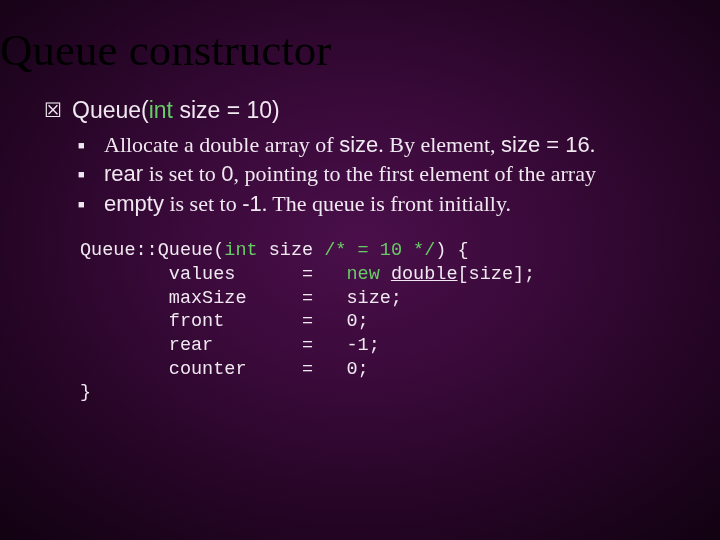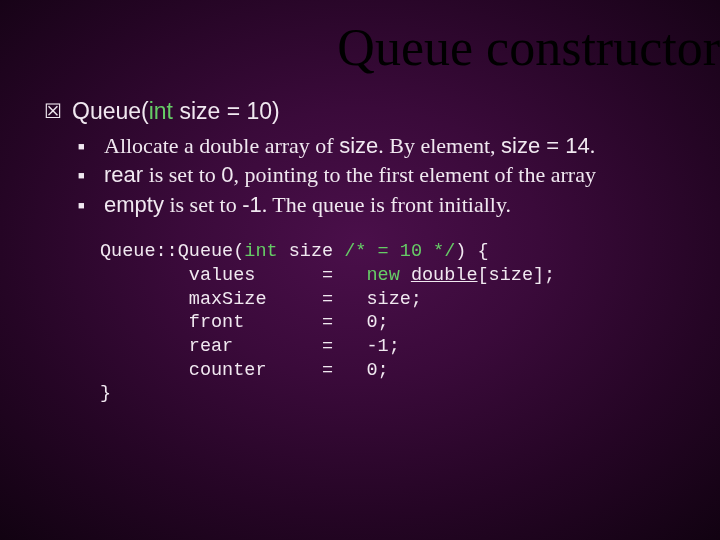--- a/index.html
+++ b/index.html
@@ -13,24 +13,24 @@
     background: radial-gradient(ellipse 600px 450px at center 45%, #4a0f4a 0%, #3a0a3a 30%, #250525 60%, #0a010a 100%);
     font-family: "Times New Roman", Times, serif;
     color: #f0e8f0;
   }
   .slide {
     width: 720px;
     height: 540px;
     position: relative;
   }
   .title {
-    text-align: right;
+    text-align: left;
     color: #000;
-    font-size: 52px;
-    padding-top: 18px;
+    font-size: 45px;
+    padding-top: 24px;
     font-weight: normal;
   }
   .content {
     padding: 20px 44px 0 44px;
     font-size: 23px;
     line-height: 1.25;
   }
   .l1 {
     display: flex;
     align-items: flex-start;
@@ -67,21 +67,21 @@
   .mono {
     font-family: Liberation Sans, sans-serif;
   }
   .kw { color: #66cc66; }
   .cm { color: #66cc66; }
   .code {
     font-family: "Courier New", Courier, monospace;
     font-size: 18.5px;
     white-space: pre;
     margin-top: 22px;
-    margin-left: 56px;
+    margin-left: 36px;
     line-height: 1.28;
   }
   .u { text-decoration: underline; }
 </style>
 </head>
 <body>
 
 <div class="slide">
   <div class="title">Queue constructor</div>
 
@@ -89,21 +89,21 @@
 
     <div class="l1">
       <span class="bullet">☒</span>
       <span class="text mono"><span>Queue(</span><span class="kw">int</span><span> size = 10)</span></span>
     </div>
 
     <div class="sub">
 
       <div class="l2">
         <span class="bullet">■</span>
-        <span class="text"><span>Allocate a double array of </span><span class="mono">size</span><span>. By element, </span><span class="mono">size = 14</span><span>.</span></span>
+        <span class="text"><span>Allocate a double array of </span><span class="mono">size</span><span>. By element, </span><span class="mono">size = 16</span><span>.</span></span>
       </div>
 
       <div class="l2">
         <span class="bullet">■</span>
         <span class="text"><span class="mono">rear</span><span> is set to </span><span class="mono">0</span><span>, pointing to the first element of the array</span></span>
       </div>
 
       <div class="l2">
         <span class="bullet">■</span>
         <span class="text"><span class="mono">empty</span><span> is set to </span><span class="mono">-1</span><span>. The queue is front initially.</span></span>

